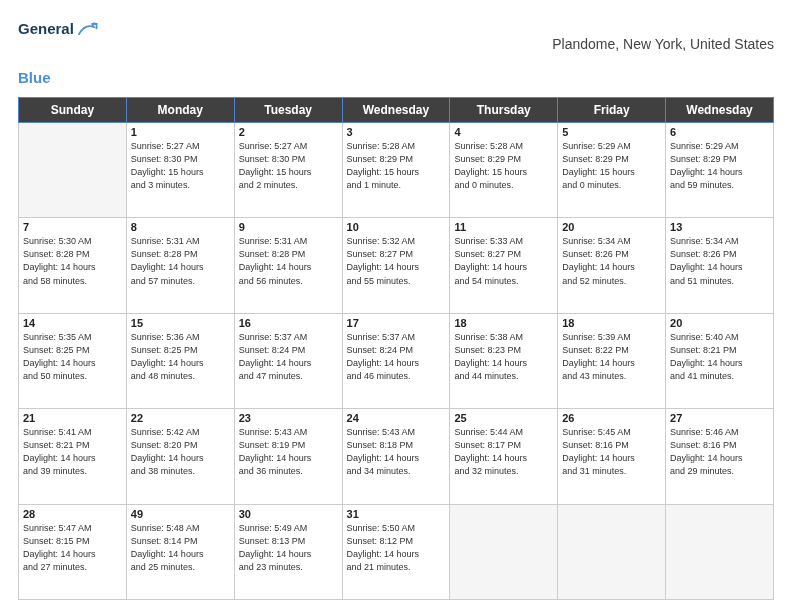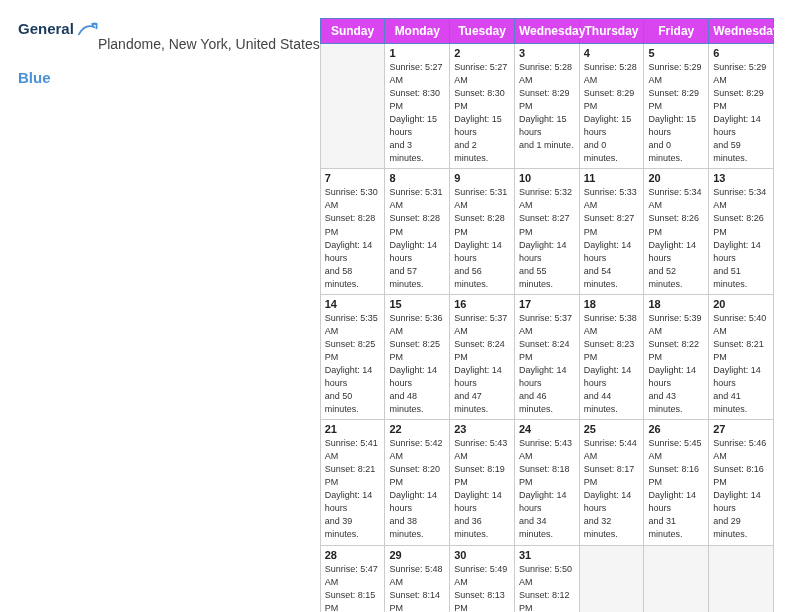--- a/index.html
+++ b/index.html
@@ -8,21 +8,21 @@
       height: 612px;
       font-family: Arial, sans-serif;
       background: #fff;
       overflow: hidden;
     }
     .page {
       width: 792px;
       height: 612px;
       padding: 18px 18px 12px 18px;
       display: flex;
-      flex-direction: row;
+      flex-direction: column;
       border-radius: 13px;
     }
     .header {
       display: flex;
       justify-content: space-between;
       align-items: flex-start;
       margin-bottom: 10px;
     }
     .logo {
       display: flex;
@@ -55,21 +55,21 @@
       margin-top: 18px;
     }
     .calendar {
       flex: 1;
       border: 1px solid #ccc;
       border-collapse: collapse;
       width: 100%;
       table-layout: fixed;
     }
     .calendar th {
-      background: #d946ef;
+      background: #404040;
       color: #fff;
       font-size: 12px;
       font-weight: bold;
       padding: 5px 4px;
       text-align: center;
       border: 1px solid #5580cc;
     }
     .calendar td {
       border: 1px solid #ccc;
       vertical-align: top;
@@ -248,21 +248,21 @@
             <span class="day-num">27</span>
             <div class="day-info">Sunrise: 5:46 AM<br>Sunset: 8:16 PM<br>Daylight: 14 hours<br>and 29 minutes.</div>
           </td>
         </tr>
         <tr>
           <td>
             <span class="day-num">28</span>
             <div class="day-info">Sunrise: 5:47 AM<br>Sunset: 8:15 PM<br>Daylight: 14 hours<br>and 27 minutes.</div>
           </td>
           <td>
-            <span class="day-num">29</span>
+            <span class="day-num">49</span>
             <div class="day-info">Sunrise: 5:48 AM<br>Sunset: 8:14 PM<br>Daylight: 14 hours<br>and 25 minutes.</div>
           </td>
           <td>
             <span class="day-num">30</span>
             <div class="day-info">Sunrise: 5:49 AM<br>Sunset: 8:13 PM<br>Daylight: 14 hours<br>and 23 minutes.</div>
           </td>
           <td>
             <span class="day-num">31</span>
             <div class="day-info">Sunrise: 5:50 AM<br>Sunset: 8:12 PM<br>Daylight: 14 hours<br>and 21 minutes.</div>
           </td>

